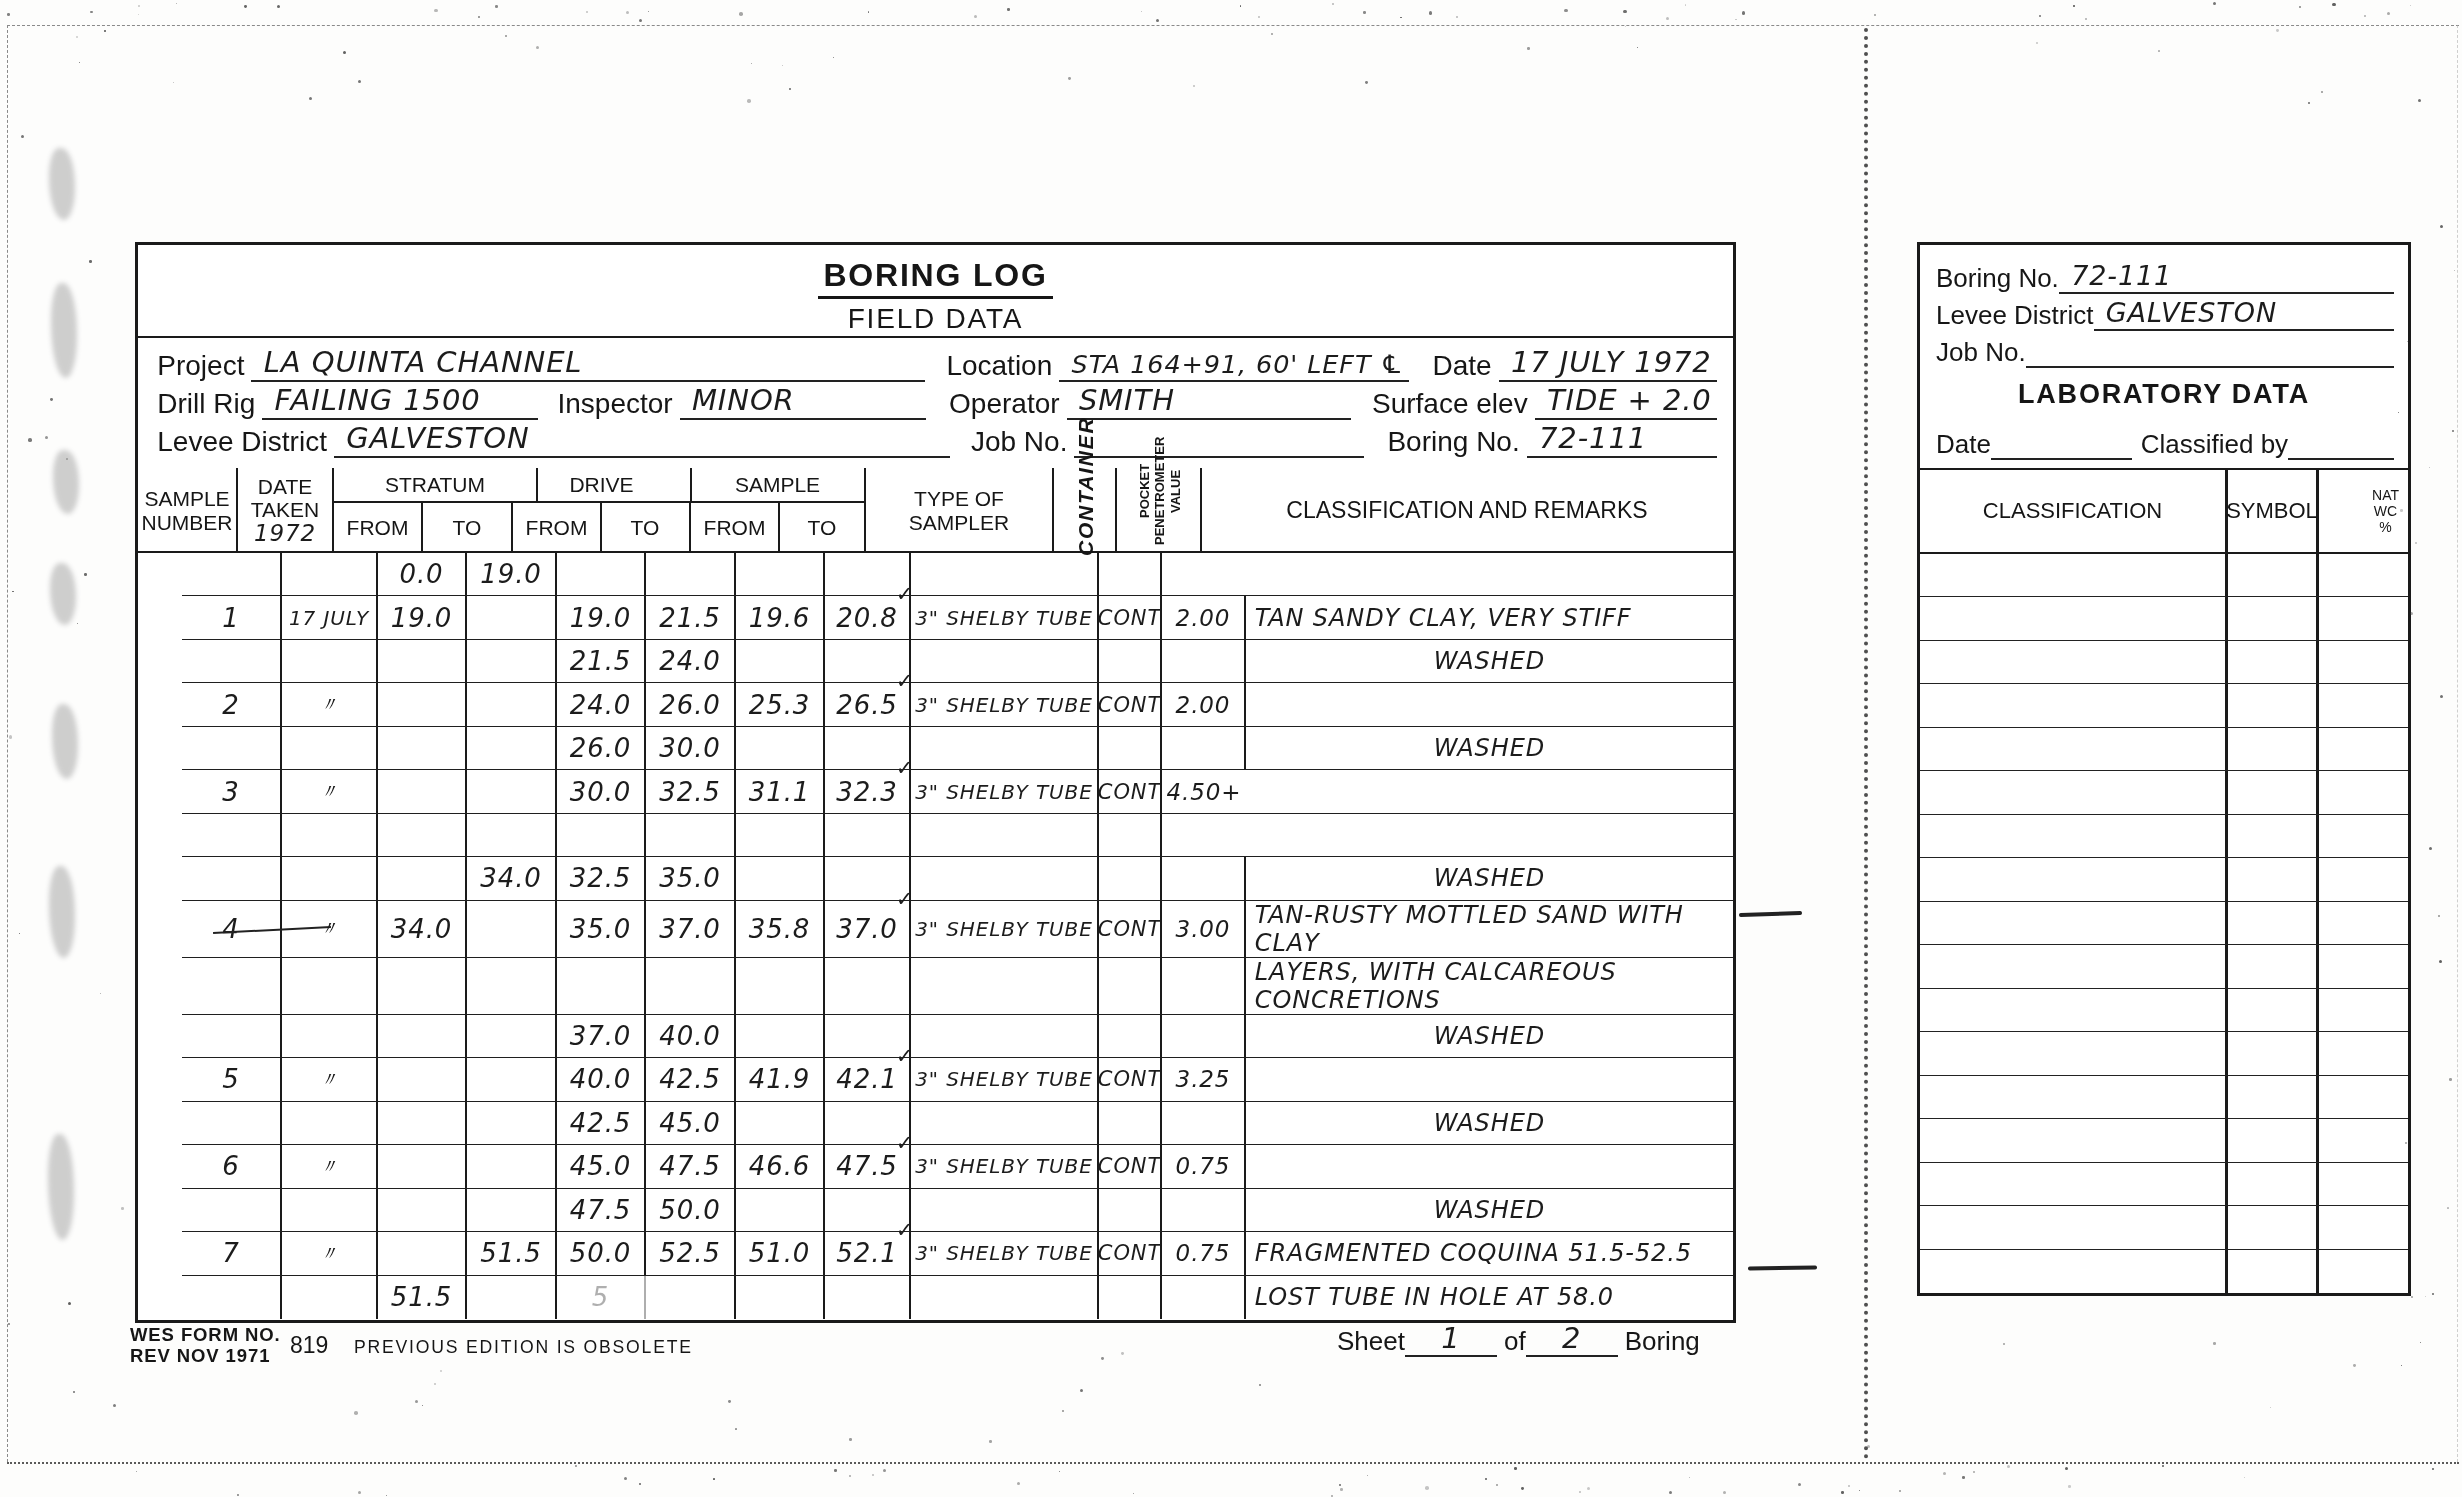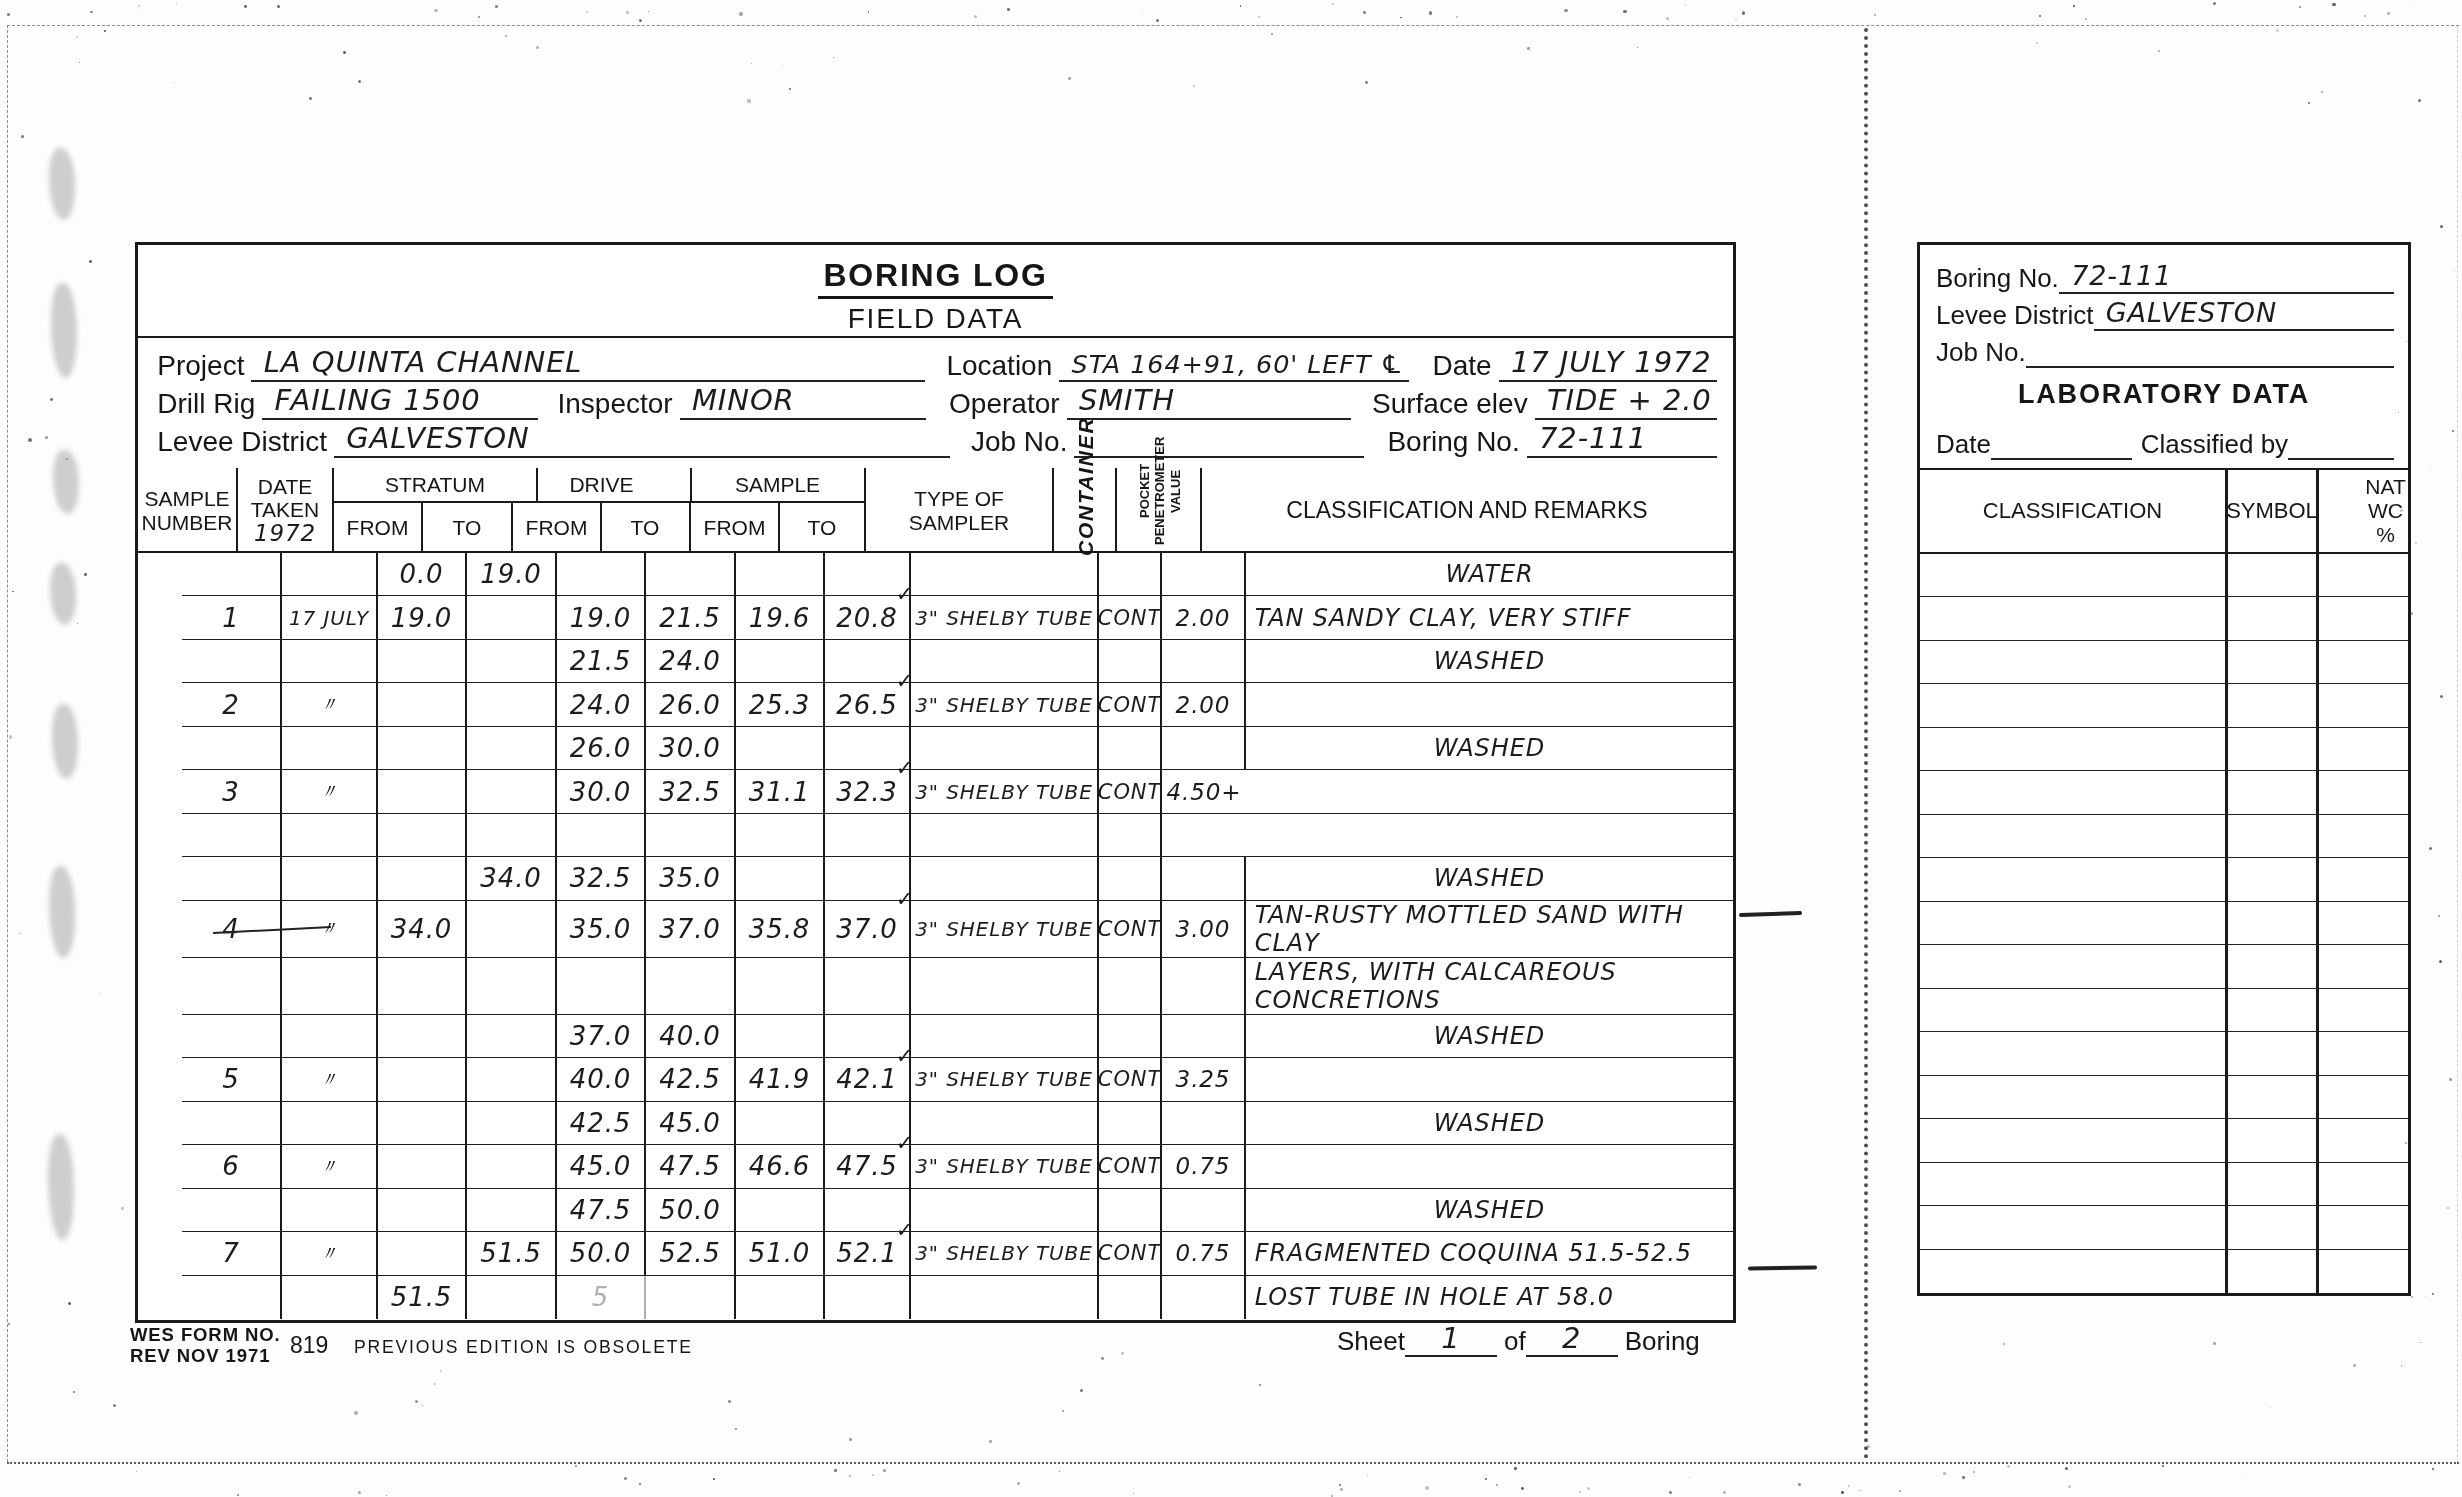--- a/index.html
+++ b/index.html
@@ -168,21 +168,20 @@
           <div class="td td-date hw"></div>
           <div class="td hw">0.0</div>
           <div class="td hw">19.0</div>
           <div class="td hw"></div>
           <div class="td hw"></div>
           <div class="td hw"></div>
           <div class="td hw"></div>
           <div class="td td-sampler hw"></div>
           <div class="td td-cont hw"></div>
           <div class="td td-pocket hw"></div>
-          <div class="td td-remarks hw align-center">WATER</div>
         </div>
         <div class="trow">
           <div class="td hw">1</div>
           <div class="td td-date hw">17 JULY</div>
           <div class="td hw">19.0</div>
           <div class="td hw"></div>
           <div class="td hw">19.0</div>
           <div class="td hw">21.5</div>
           <div class="td hw">19.6</div>
           <div class="td hw">20.8<span class="check">✓</span></div>
@@ -437,21 +436,21 @@
       <div class="lab-row" style="top:180px;">
         <span class="lbl">Date</span>
         <span class="fill hw" style="width:141px;"></span>
         <span class="lbl" style="margin-left:8.8px;">Classified by</span>
         <span class="fill hw" style="flex:1;"></span>
       </div>
     </div>
     <div class="lab-thead">
       <div class="lab-th">CLASSIFICATION</div>
       <div class="lab-th">SYMBOL</div>
-      <div class="lab-th" style="font-size:21px;padding-left:44px;">NAT WC
+      <div class="lab-th" style="font-size:14px;padding-left:44px;">NAT WC
 %</div>
     </div>
     <div class="lab-tbody">
         <div class="lrow">
           <div class="lcell"></div>
           <div class="lcell"></div>
           <div class="lcell"></div>
         </div>
         <div class="lrow">
           <div class="lcell"></div>

